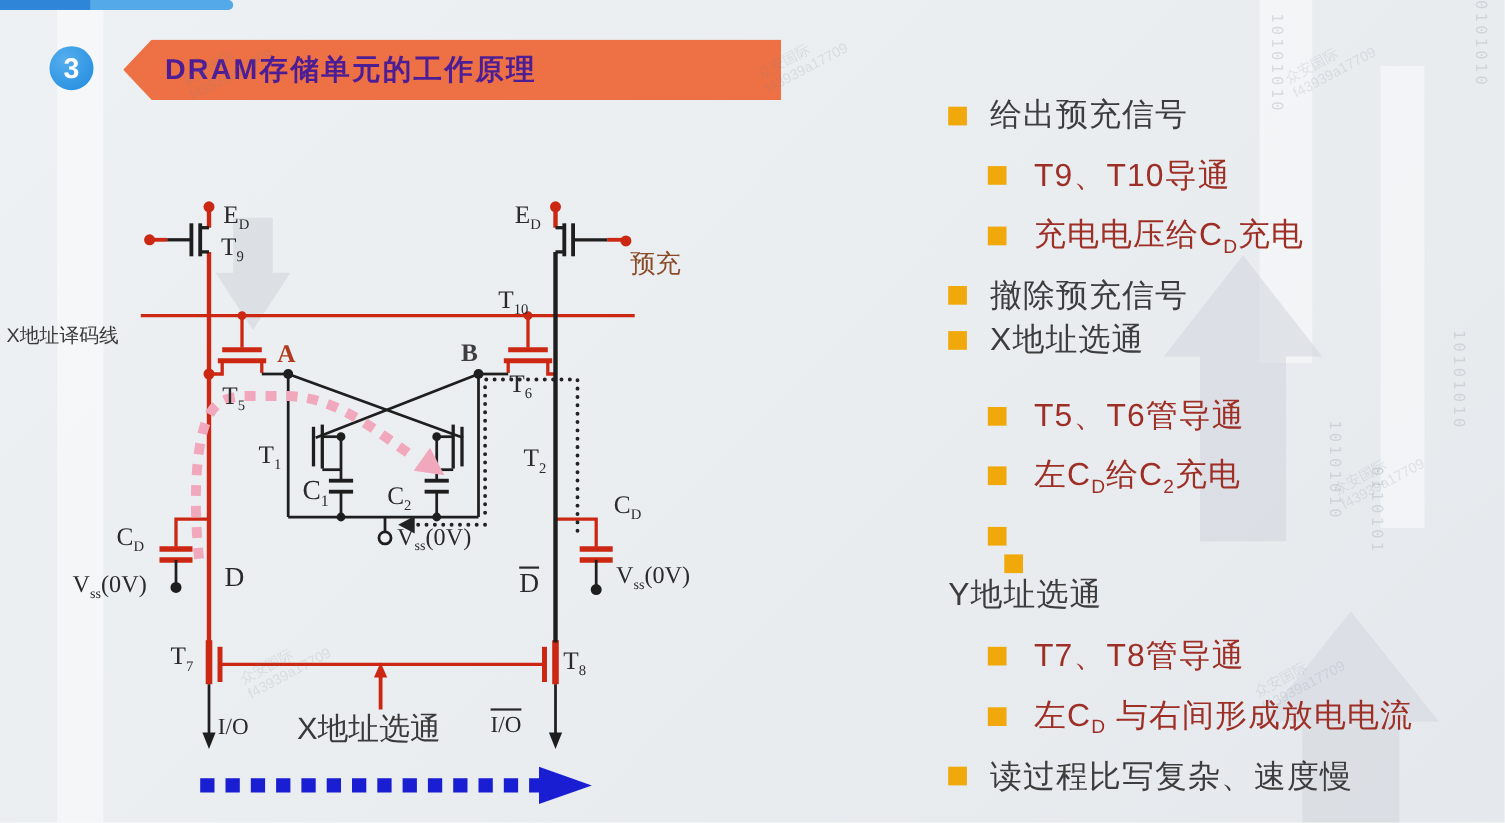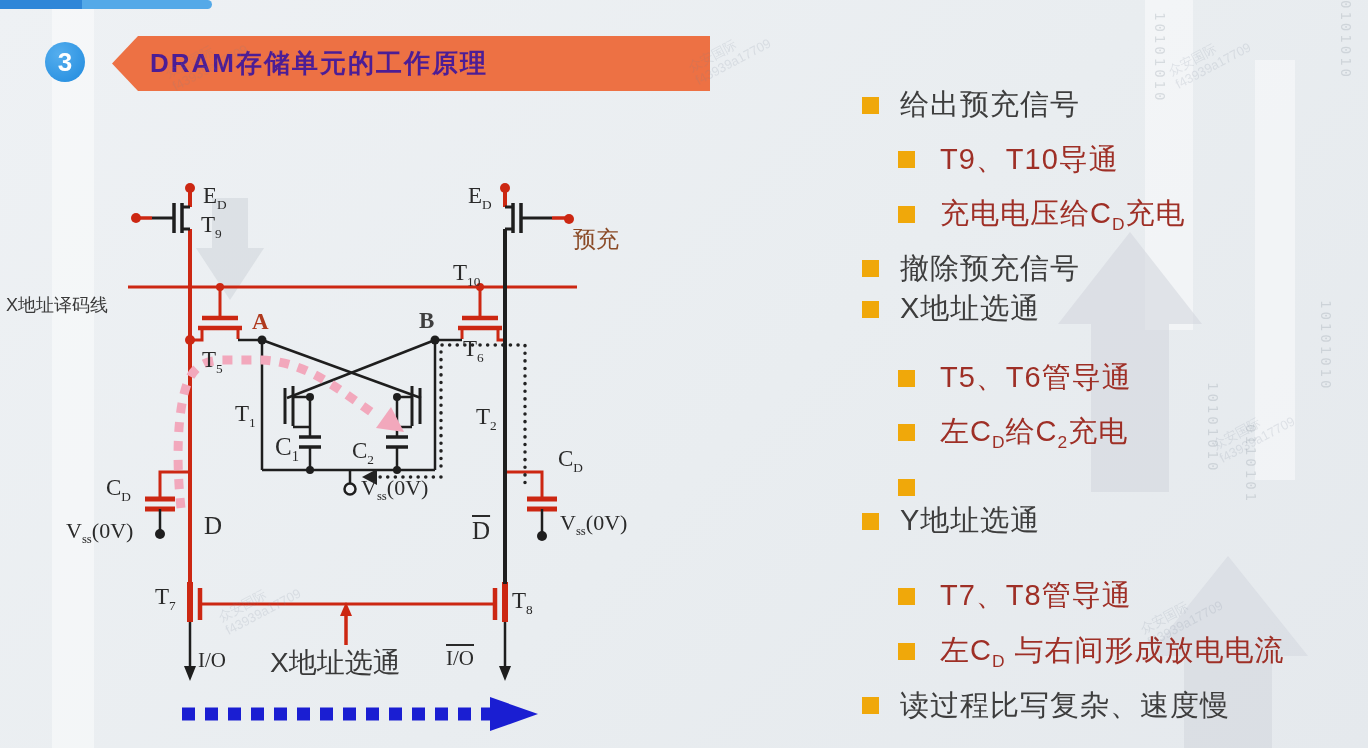--- a/index.html
+++ b/index.html
@@ -265,21 +265,21 @@
         <span class="sq"></span>
         <span class="txt"><span>T5、T6管导通</span></span>
       </div>
       <div class="li l2" style="top: 327.6px;">
         <span class="sq"></span>
         <span class="txt"><span>左C</span><sub>D</sub><span>给C</span><sub>2</sub><span>充电</span></span>
       </div>
       <div class="li l2" style="top: 382.2px;">
         <span class="sq"></span>
       </div>
-      <div class="li l1" style="top: 416px;">
+      <div class="li l1" style="top: 426px; flex-direction: column;">
         <span class="sq"></span>
         <span class="txt"><span>Y地址选通</span></span>
       </div>
       <div class="li l2" style="top: 491.4px;">
         <span class="sq"></span>
         <span class="txt"><span>T7、T8管导通</span></span>
       </div>
       <div class="li l2" style="top: 546px;">
         <span class="sq"></span>
         <span class="txt"><span>左C</span><sub>D</sub><span> 与右间形成放电电流</span></span>

